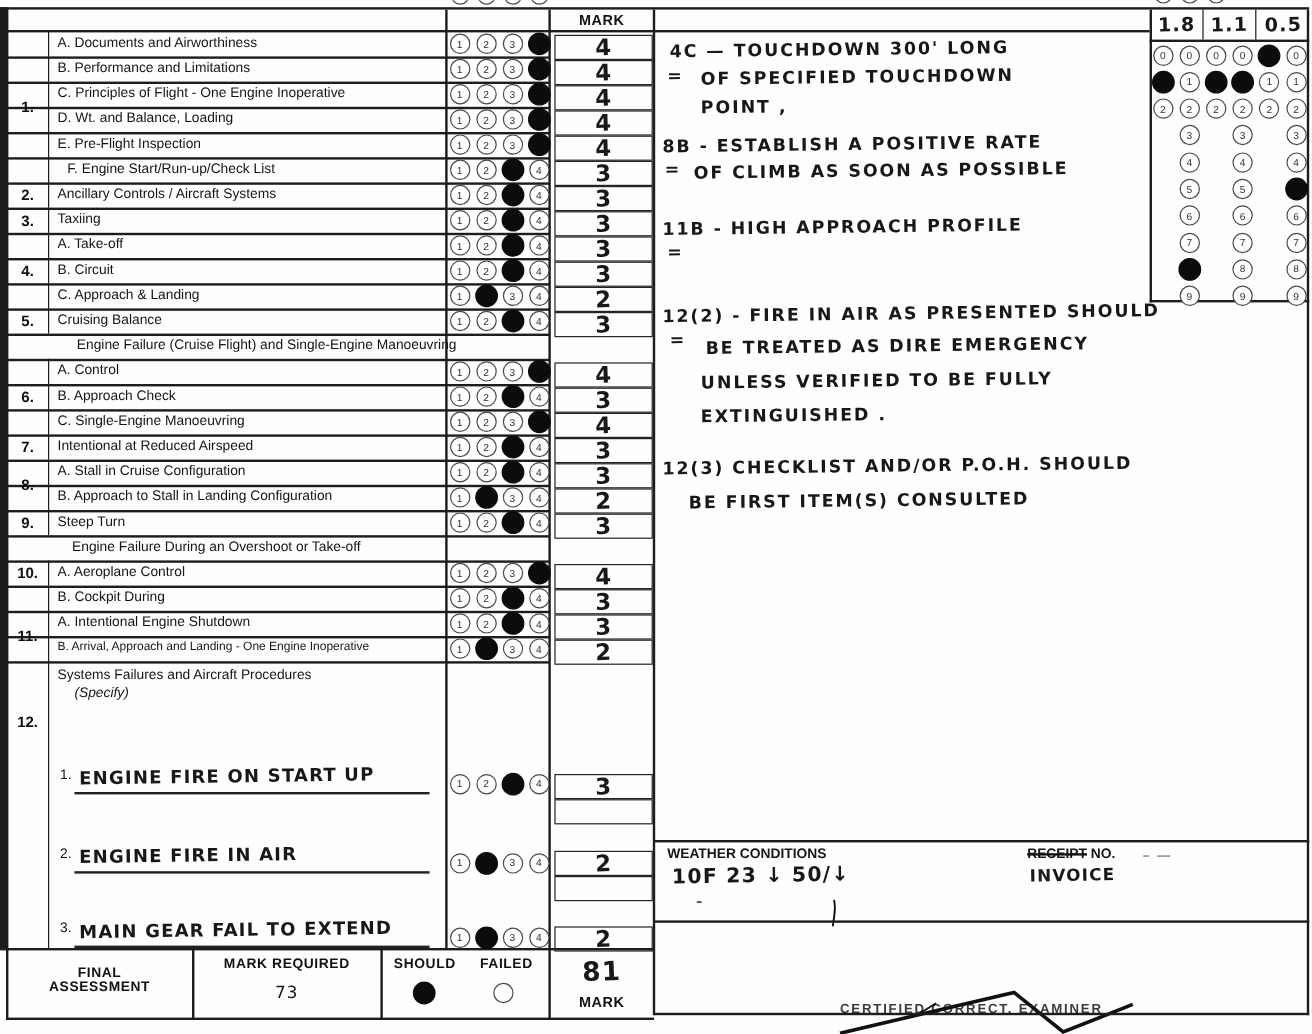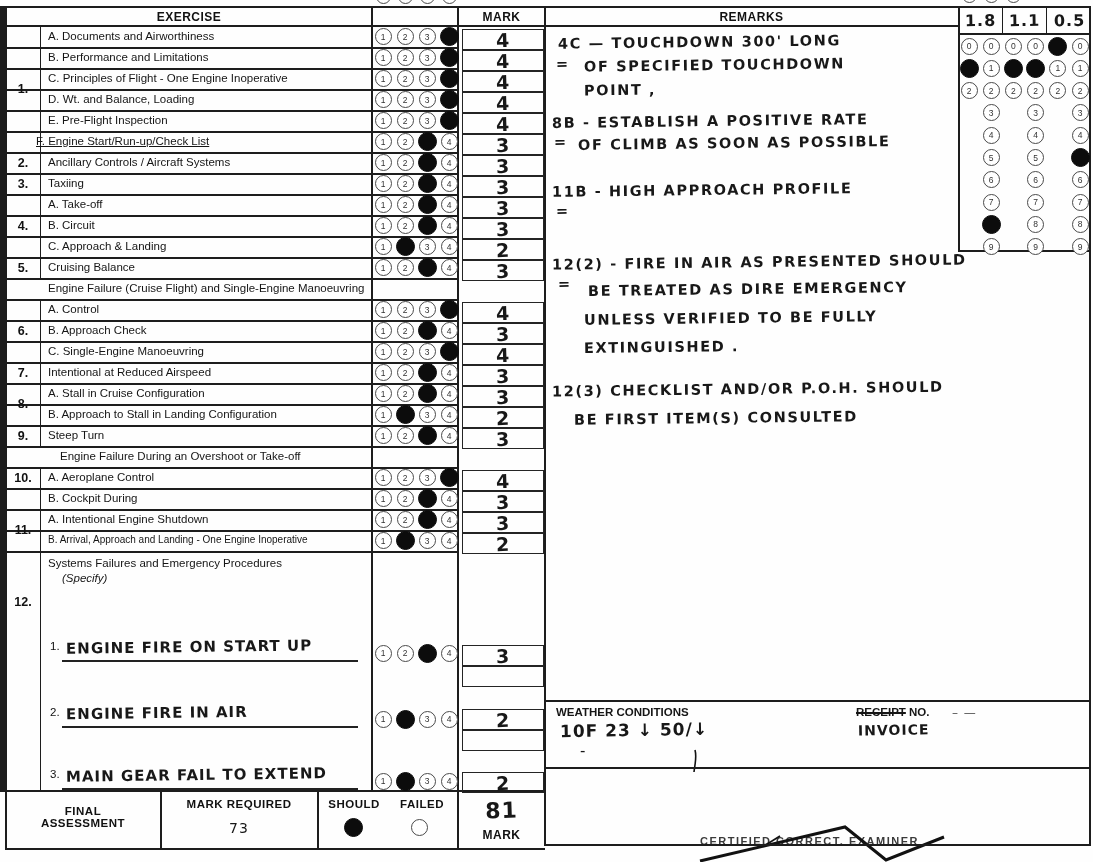--- a/index.html
+++ b/index.html
@@ -23,26 +23,24 @@
   .italic{font-style:italic;}
   .struck{text-decoration:line-through;text-decoration-thickness:2px;}
   .clip{overflow:hidden;position:absolute;}
   svg.ink{position:absolute;left:0;top:0;pointer-events:none;}
 </style>
 </head>
 <body>
 
 <div class="sheet" id="sheet">
 
-  <div class="hdr" style="left:6px;top:10px;width:366px;">EXERCISE</div>
   <div class="hdr" style="left:458px;top:10px;width:87px;">MARK</div>
-  <div class="hdr" style="left:545px;top:10px;width:413px;">REMARKS</div>
 
   <div class="num" style="left:6px;top:592px;width:34px;height:20px;">12.</div>
-  <div class="lbl" style="left:48px;top:557px;">Systems Failures and Emergency Procedures</div>
+  <div class="lbl" style="left:48px;top:557px;">Systems Failures and Aircraft Procedures</div>
   <div class="lbl italic" style="left:62px;top:572px;">(Specify)</div>
 
   <div class="hdr" style="left:6px;top:805px;width:154px;font-size:11.5px;">
     <div>FINAL</div>
     <div>ASSESSMENT</div>
   </div>
   <div class="hdr" style="left:162px;top:798px;width:154px;font-size:11.5px;">MARK REQUIRED</div>
   <div class="hdr hw" style="left:162px;top:820px;width:154px;font-weight:normal;font-size:14px;">73</div>
   <div class="hdr" style="left:322px;top:798px;width:64px;font-size:11.5px;">SHOULD</div>
   <div class="hdr" style="left:390px;top:798px;width:64px;font-size:11.5px;">FAILED</div>
@@ -139,21 +137,21 @@
       <div class="lbl" style="left: 48px; top: 114px;">E. Pre-Flight Inspection</div>
       <div class="bubble" style="left: 374.5px; top: 112px; width: 17px; height: 17px;">1</div>
       <div class="bubble" style="left: 396.5px; top: 112px; width: 17px; height: 17px;">2</div>
       <div class="bubble" style="left: 418.5px; top: 112px; width: 17px; height: 17px;">3</div>
       <div class="bubble filled" style="left: 439.5px; top: 111px; width: 19px; height: 19px;"></div>
       <div class="markbox" style="left: 462px; top: 113px; width: 82px; height: 21px;">
         <div class="hw hw-mark">4</div>
       </div>
       <div class="ln" style="left: 6px; top: 152px; width: 452px; height: 1.5px;"></div>
       <div class="ln" style="left: 40px; top: 131px; width: 1.3px; height: 21px;"></div>
-      <div class="lbl" style="left: 36px; top: 135px; text-decoration: underline;">F. Engine Start/Run-up/Check List</div>
+      <div class="lbl" style="left: 56px; top: 135px;">F. Engine Start/Run-up/Check List</div>
       <div class="bubble" style="left: 374.5px; top: 133px; width: 17px; height: 17px;">1</div>
       <div class="bubble" style="left: 396.5px; top: 133px; width: 17px; height: 17px;">2</div>
       <div class="bubble filled" style="left: 417.5px; top: 132px; width: 19px; height: 19px;"></div>
       <div class="bubble" style="left: 440.5px; top: 133px; width: 17px; height: 17px;">4</div>
       <div class="markbox" style="left: 462px; top: 134px; width: 82px; height: 21px;">
         <div class="hw hw-mark">3</div>
       </div>
       <div class="ln" style="left: 6px; top: 173px; width: 452px; height: 1.5px;"></div>
       <div class="ln" style="left: 40px; top: 152px; width: 1.3px; height: 21px;"></div>
       <div class="lbl" style="left: 48px; top: 156px;">Ancillary Controls / Aircraft Systems</div>
@@ -208,21 +206,21 @@
       <div class="ln" style="left: 40px; top: 257px; width: 1.3px; height: 21px;"></div>
       <div class="lbl" style="left: 48px; top: 261px;">Cruising Balance</div>
       <div class="bubble" style="left: 374.5px; top: 259px; width: 17px; height: 17px;">1</div>
       <div class="bubble" style="left: 396.5px; top: 259px; width: 17px; height: 17px;">2</div>
       <div class="bubble filled" style="left: 417.5px; top: 258px; width: 19px; height: 19px;"></div>
       <div class="bubble" style="left: 440.5px; top: 259px; width: 17px; height: 17px;">4</div>
       <div class="markbox" style="left: 462px; top: 260px; width: 82px; height: 21px;">
         <div class="hw hw-mark">3</div>
       </div>
       <div class="ln" style="left: 6px; top: 299px; width: 452px; height: 1.5px;"></div>
-      <div class="lbl section-lbl" style="left: 48px; top: 282px;">Engine Failure (Cruise Flight) and Single-Engine Manoeuvring</div>
+      <div class="lbl section-lbl" style="left: 64px; top: 282px;">Engine Failure (Cruise Flight) and Single-Engine Manoeuvring</div>
       <div class="ln" style="left: 6px; top: 320px; width: 452px; height: 1.5px;"></div>
       <div class="ln" style="left: 40px; top: 299px; width: 1.3px; height: 21px;"></div>
       <div class="lbl" style="left: 48px; top: 303px;">A. Control</div>
       <div class="bubble" style="left: 374.5px; top: 301px; width: 17px; height: 17px;">1</div>
       <div class="bubble" style="left: 396.5px; top: 301px; width: 17px; height: 17px;">2</div>
       <div class="bubble" style="left: 418.5px; top: 301px; width: 17px; height: 17px;">3</div>
       <div class="bubble filled" style="left: 439.5px; top: 300px; width: 19px; height: 19px;"></div>
       <div class="markbox" style="left: 462px; top: 302px; width: 82px; height: 21px;">
         <div class="hw hw-mark">4</div>
       </div>

